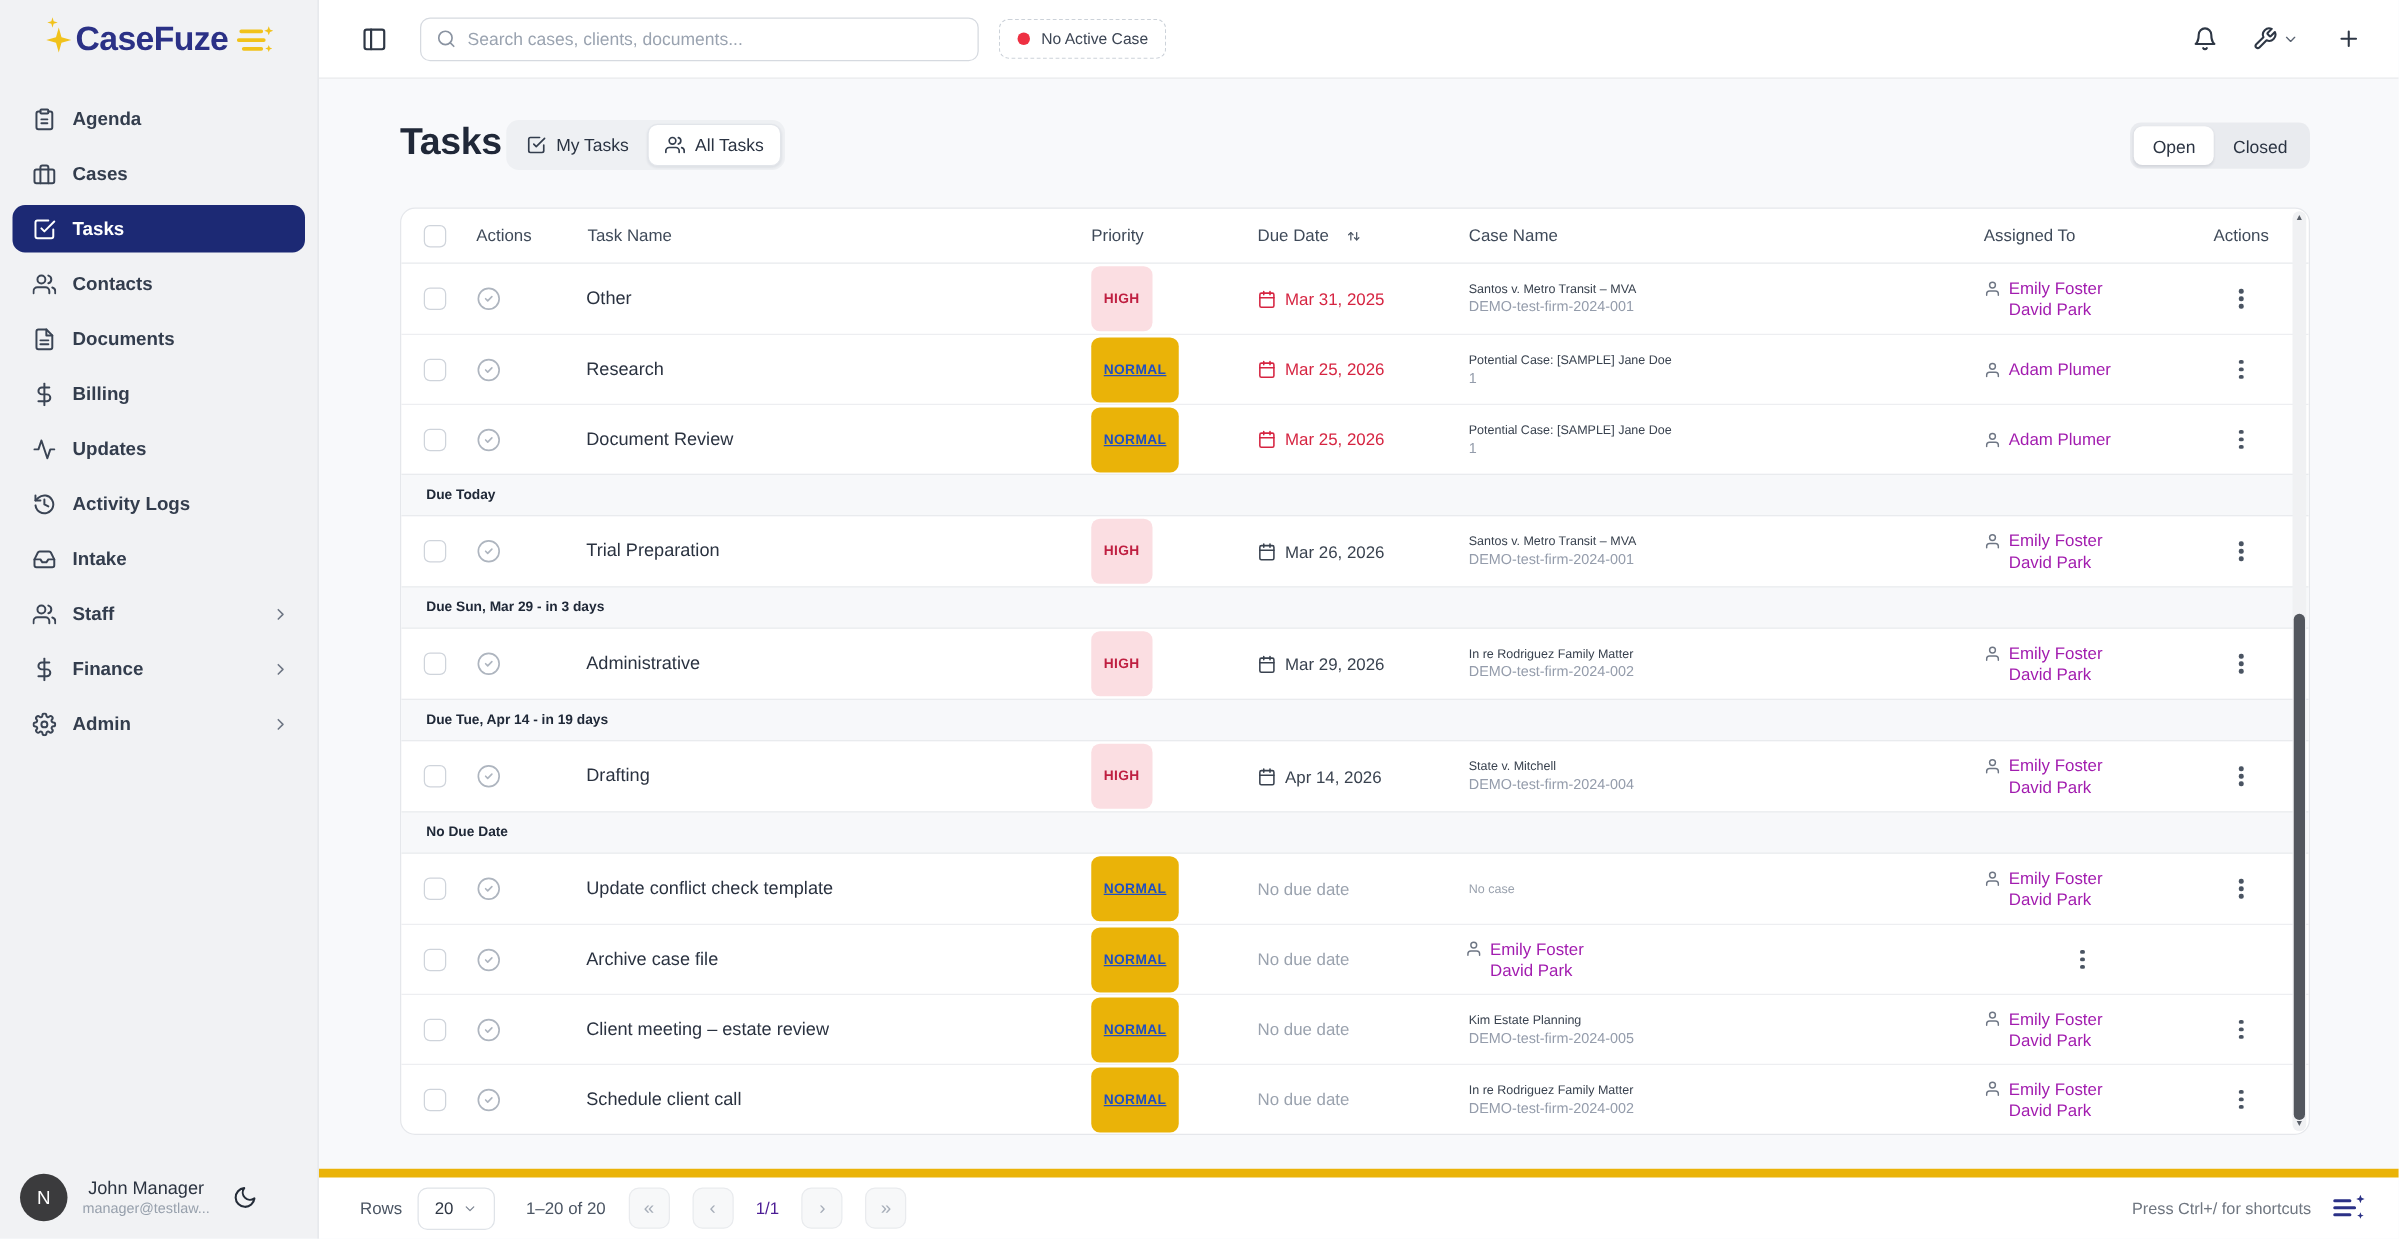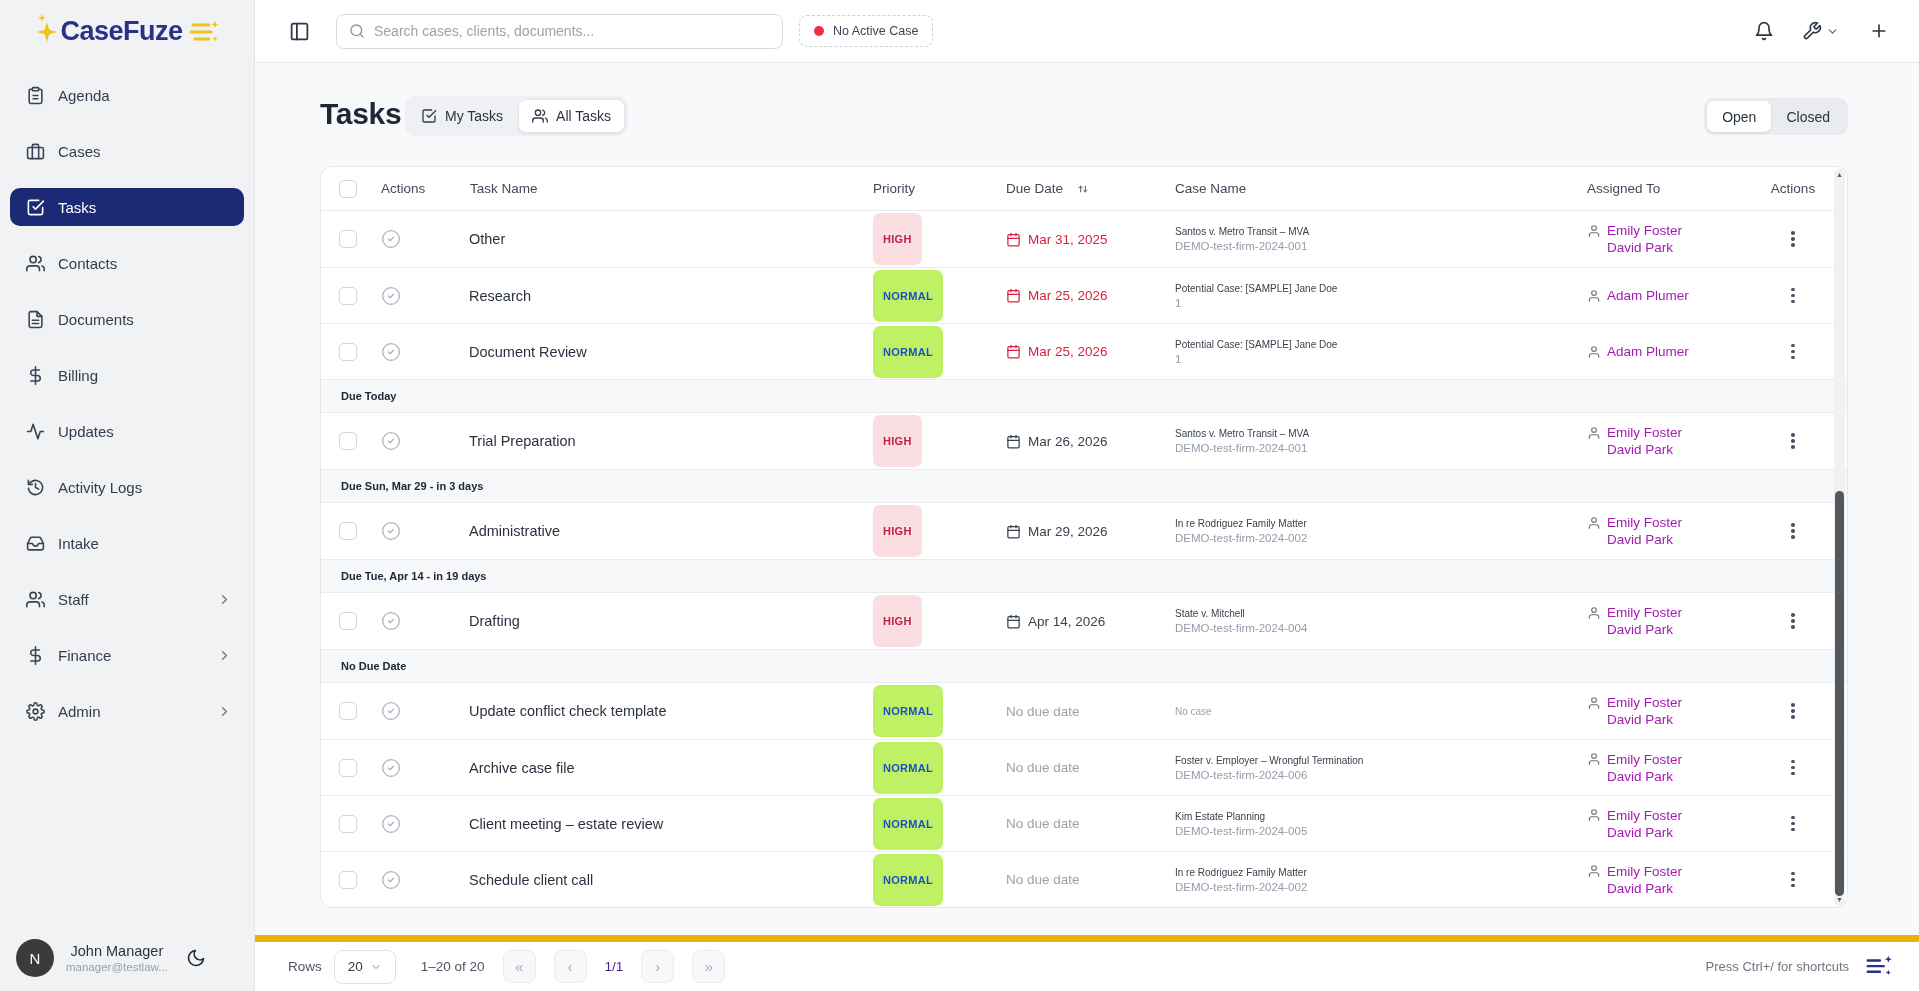--- a/index.html
+++ b/index.html
@@ -9,21 +9,21 @@
   .ic svg, .ic16 svg, .ic14 svg { fill:none; stroke:currentColor; stroke-width:2; stroke-linecap:round; stroke-linejoin:round; width:100%; height:100%; }
 
   
   .sidebar { position:absolute; left:0; top:0; bottom:0; width:255px; background:#f1f2f4; border-right:1px solid #e3e5e9; display:flex; flex-direction:column; z-index:3; }
   .logo-row { height:63px; display:flex; align-items:center; justify-content:center; gap:3px; flex:0 0 auto; }
   .logo-star { color:#f1c21b; position:relative; width:24px; height:24px; margin-right:-2px; }
   .logo-star svg { width:24px; height:24px; fill:#f1c21b; stroke:none; }
   .logo-star .mini { position:absolute; top:-7px; left:2px; width:10px; height:10px; }
   .logo-text { font-size:27px; font-weight:700; color:#2b3186; letter-spacing:-0.5px; }
   .logo-lines { width:30px; height:26px; margin-left:3px; }
-  .nav { padding:13px 10px 0; display:flex; flex-direction:column; gap:18px; }
+  .nav { padding:13px 10px 0; display:flex; flex-direction:column; gap:6px;font-weight:bold; }
   .nav-item { height:38px; display:flex; align-items:center; gap:13px; padding:0 12px 0 16px; border-radius:10px; font-size:15px; color:#333d4d; cursor:pointer; }
   .nav-item .ic { width:19px; height:19px; color:#3a4454; flex:0 0 auto; }
   .nav-item.active { background:#1c2974; color:#ffffff; }
   .nav-item.active .ic { color:#ffffff; }
   .nav-chev { width:15px; height:15px; margin-left:auto; color:#6e7684; }
   .nav-chev svg { fill:none; stroke:currentColor; stroke-width:2; stroke-linecap:round; stroke-linejoin:round; width:100%; height:100%; }
   .user-row { margin-top:auto; padding:10px 14px 14px 16px; display:flex; align-items:center; }
   .avatar { width:38px; height:38px; border-radius:50%; background:#3b3b3d; color:#fff; font-size:15px; display:flex; align-items:center; justify-content:center; flex:0 0 auto; }
   .user-text { margin-left:12px; text-align:center; }
   .user-name { font-size:14.5px; color:#2b3340; font-weight:500; }
@@ -74,21 +74,21 @@
   .sort-ic svg { fill:none; stroke:currentColor; stroke-width:1.7; stroke-linecap:round; stroke-linejoin:round; width:100%; height:100%; }
   .tbody .trow { height:56px; border-top:1px solid #edeef1; }
   .tbody .trow:first-child { border-top:none; }
   .tbody .section-row + .trow { border-top:none; }
   .section-row { height:34px; display:flex; align-items:center; padding-left:20px; background:#f7f8fa; border-top:1px solid #e9ebee; border-bottom:1px solid #e9ebee; font-size:11px; font-weight:700; color:#202938; }
   .circle-check { width:20px; height:20px; color:#aeb5bf; cursor:pointer; }
   .circle-check svg { fill:none; stroke:currentColor; stroke-width:1.6; stroke-linecap:round; stroke-linejoin:round; width:100%; height:100%; }
   .task-name { font-size:14.5px; color:#2a3240; cursor:pointer; }
   .badge { font-size:11px; font-weight:700; letter-spacing:0.3px; padding:20px 10px; border-radius:7px; }
   .badge.high { background:#fbdee2; color:#bf1f41; }
-  .badge.normal { background:#bef264; color:#1f4fc2; }
+  .badge.normal { background:#eab308; color:#1f4fc2;text-decoration:underline; }
   .c-due { font-size:13.5px; color:#39424f; }
   .c-due .ic14 { width:15px; height:15px; color:inherit; flex:0 0 auto; }
   .c-due.overdue { color:#d62441; }
   .c-due.muted { color:#9aa2ae; }
   .case-name { font-size:10px; color:#39424f; cursor:pointer; }
   .case-name.muted { color:#9aa2ae; cursor:default; }
   .case-code { font-size:11.5px; color:#949cab; margin-top:3px; }
   .assignee-line { display:flex; align-items:center; gap:6px; font-size:13.5px; color:#a21caf; }
   .assignee-line + .assignee-line { margin-top:2px; }
   .assignee-line .ic14 { width:14px; height:14px; color:#6e7684; flex:0 0 auto; }
@@ -835,24 +835,20 @@
     <div class="cell c-name">
           <span class="task-name">Archive case file</span>
         </div>
     <div class="cell c-priority">
           <span class="badge normal">NORMAL</span>
         </div>
     <div class="cell c-due muted">
 
       <span>No due date</span>
     </div>
-    <div class="cell c-case" style="display:block; align-self:center;">
-      <div class="case-name">Foster v. Employer – Wrongful Termination</div>
-      <div class="case-code">DEMO-test-firm-2024-006</div>
-    </div>
     <div class="cell c-assigned" style="display:block; align-self:center;">
       <div class="assignee-list">
 
       <div class="assignee-line">
           <span class="ic14">
                 <svg viewBox="0 0 24 24" fill="none" stroke="currentColor" stroke-width="2" stroke-linecap="round" stroke-linejoin="round">
                   <path d="M20 21v-2a4 4 0 0 0-4-4H8a4 4 0 0 0-4 4v2"></path>
                   <circle cx="12" cy="7" r="4"></circle>
                 </svg>
               </span>

